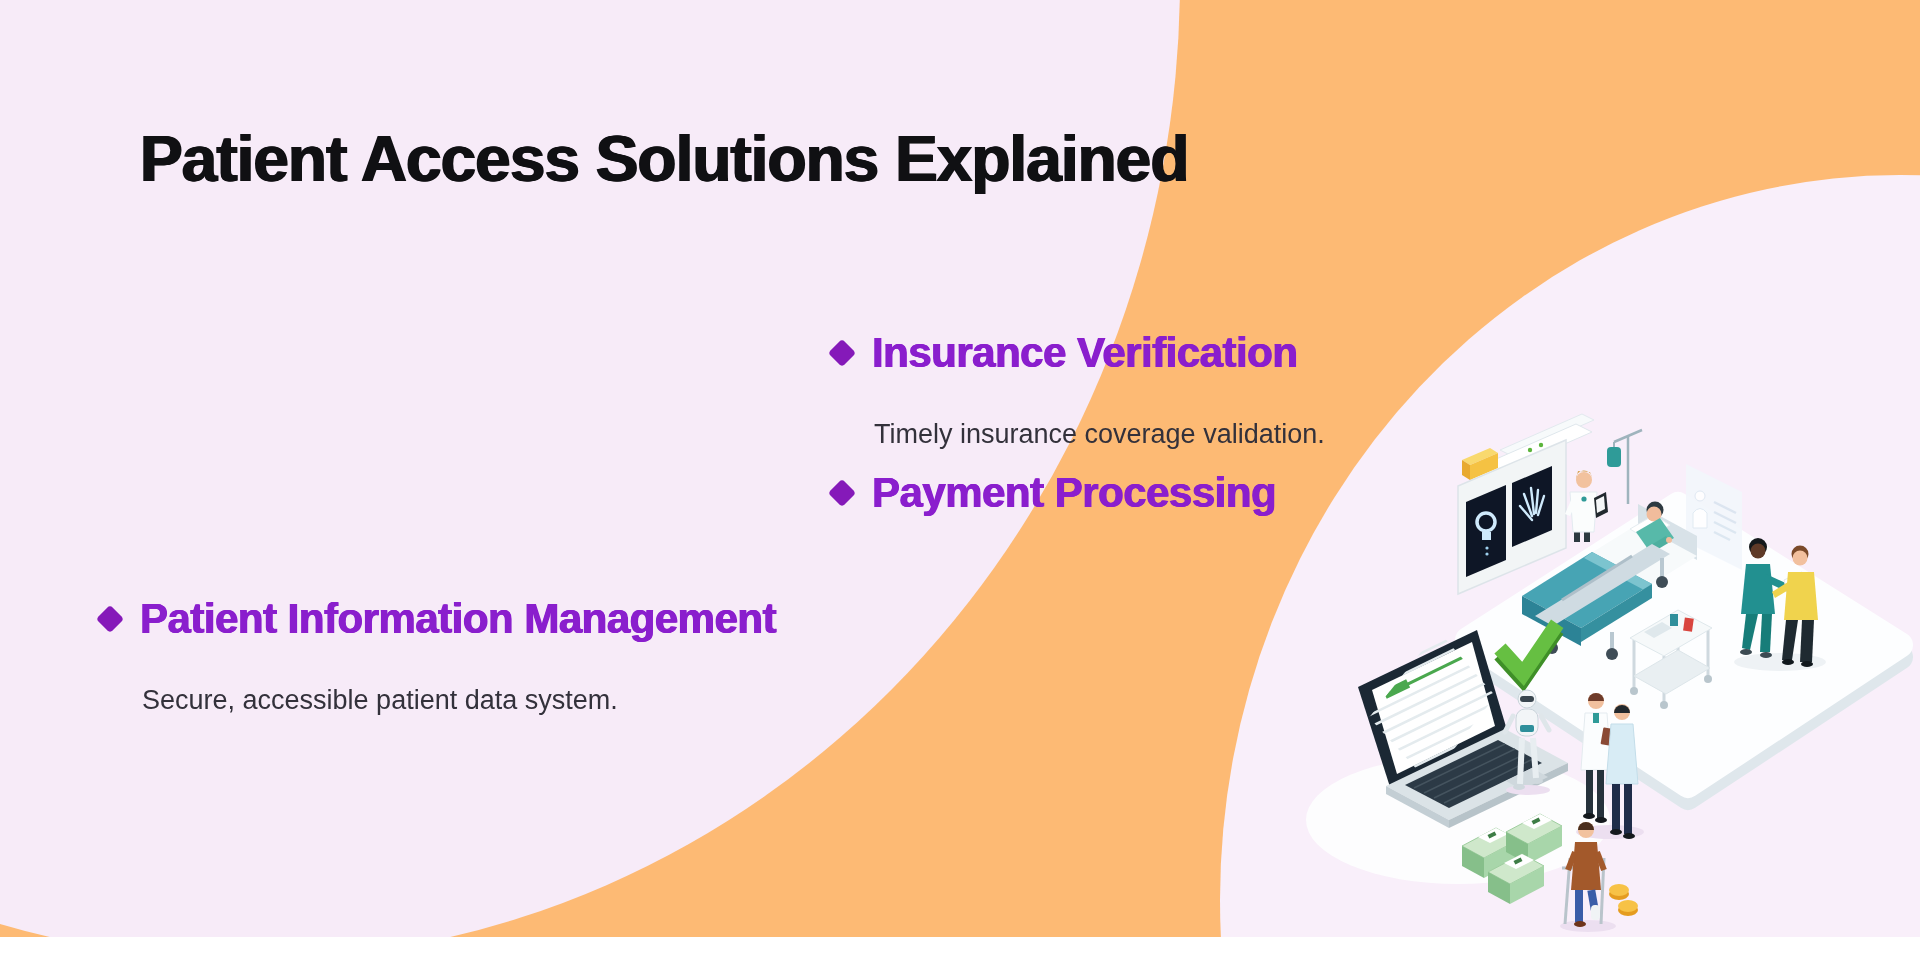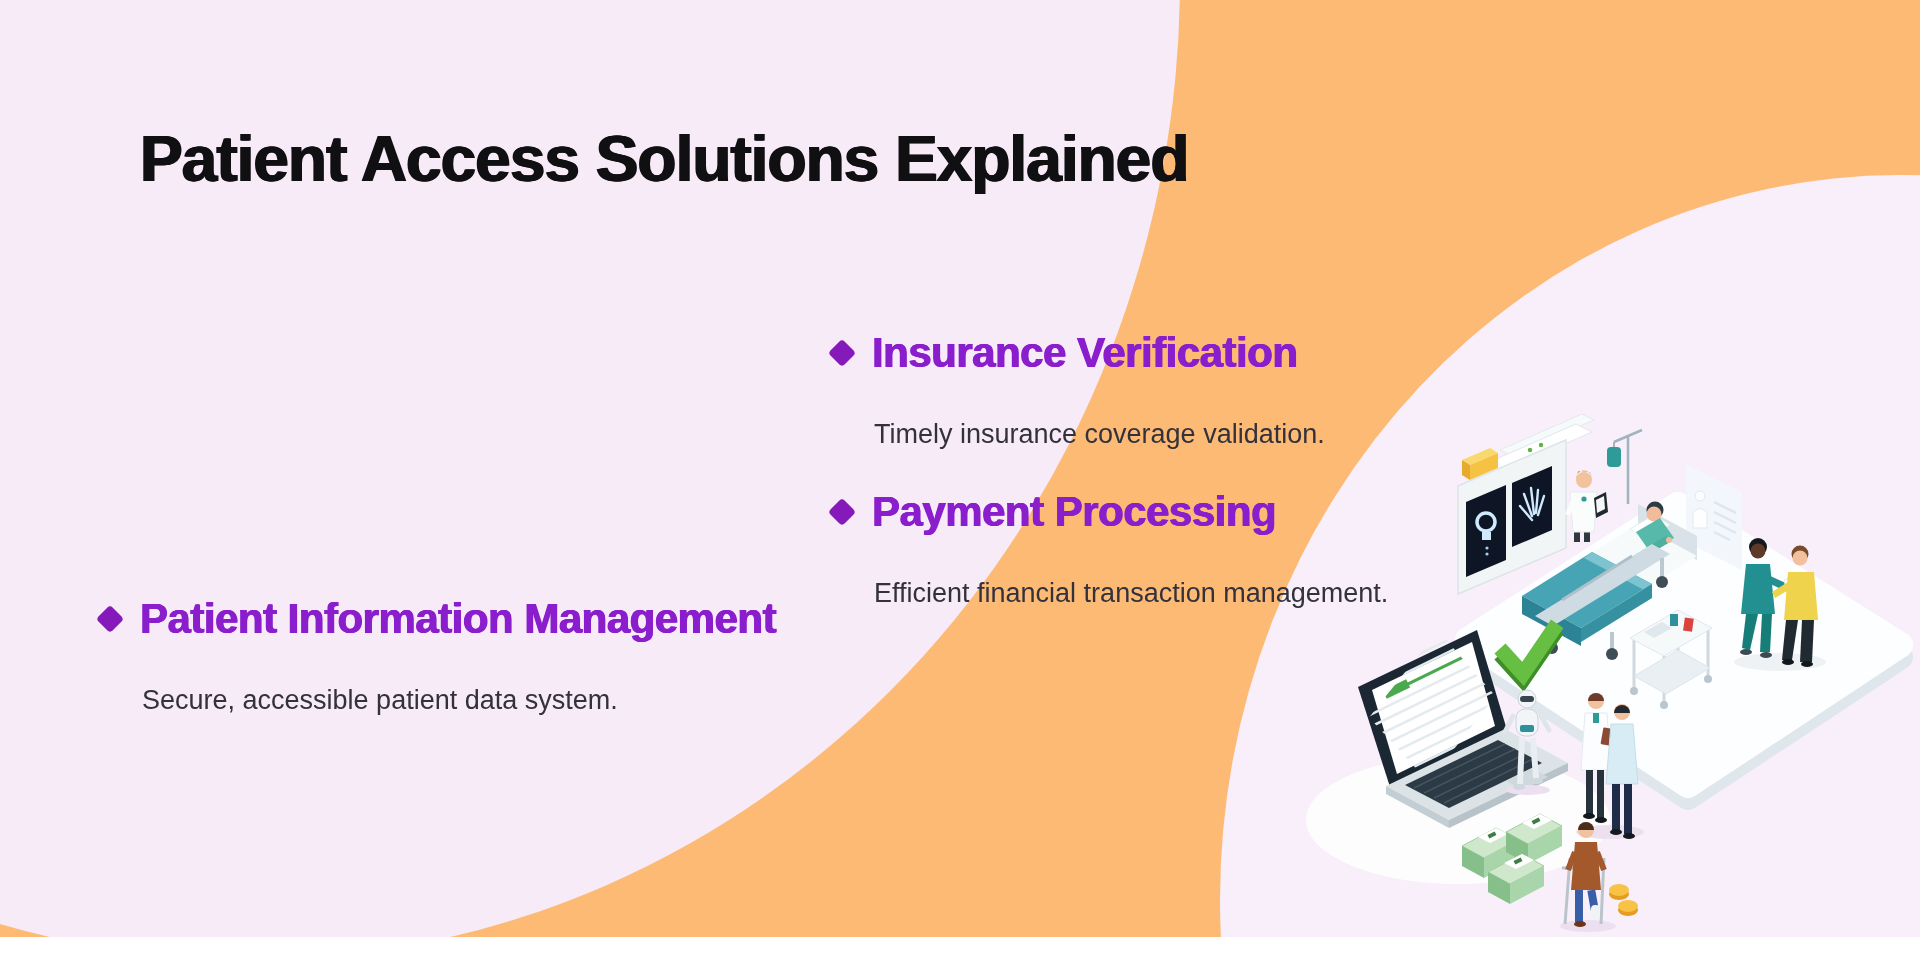--- a/index.html
+++ b/index.html
@@ -56,26 +56,25 @@
   </div>
 
   <div class="item" style="left:100px; top:596px">
     <div class="item-head">
       <span class="diamond"></span>
       <h2>Patient Information Management</h2>
     </div>
     <p class="item-desc">Secure, accessible patient data system.</p>
   </div>
 
-  <div class="item" style="left:832px; top:489px">
+  <div class="item" style="left:832px; top:470px">
     <div class="item-head">
       <span class="diamond"></span>
       <h2>Payment Processing</h2>
     </div>
-    <p class="item-desc">Efficient financial transaction management.</p>
   </div>
 
   <svg class="illo" viewBox="0 0 720 560">
     <defs>
       <clipPath id="scr">
           <polygon points="272,242 172,290 197,374 295,326"></polygon>
         </clipPath>
     </defs>
 
     <g>

